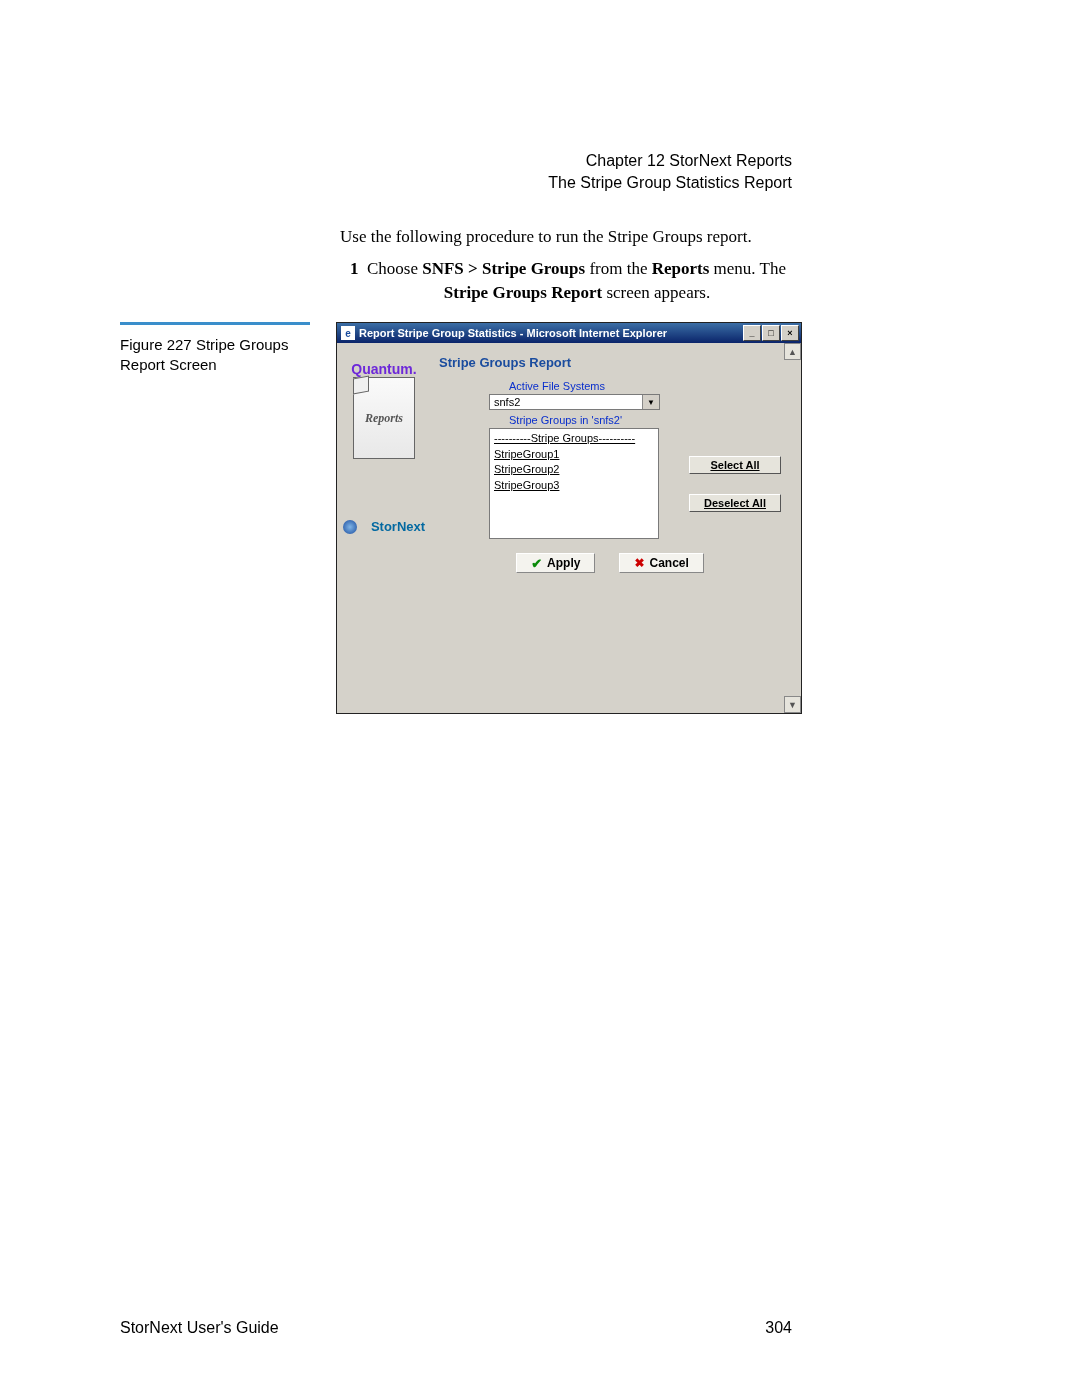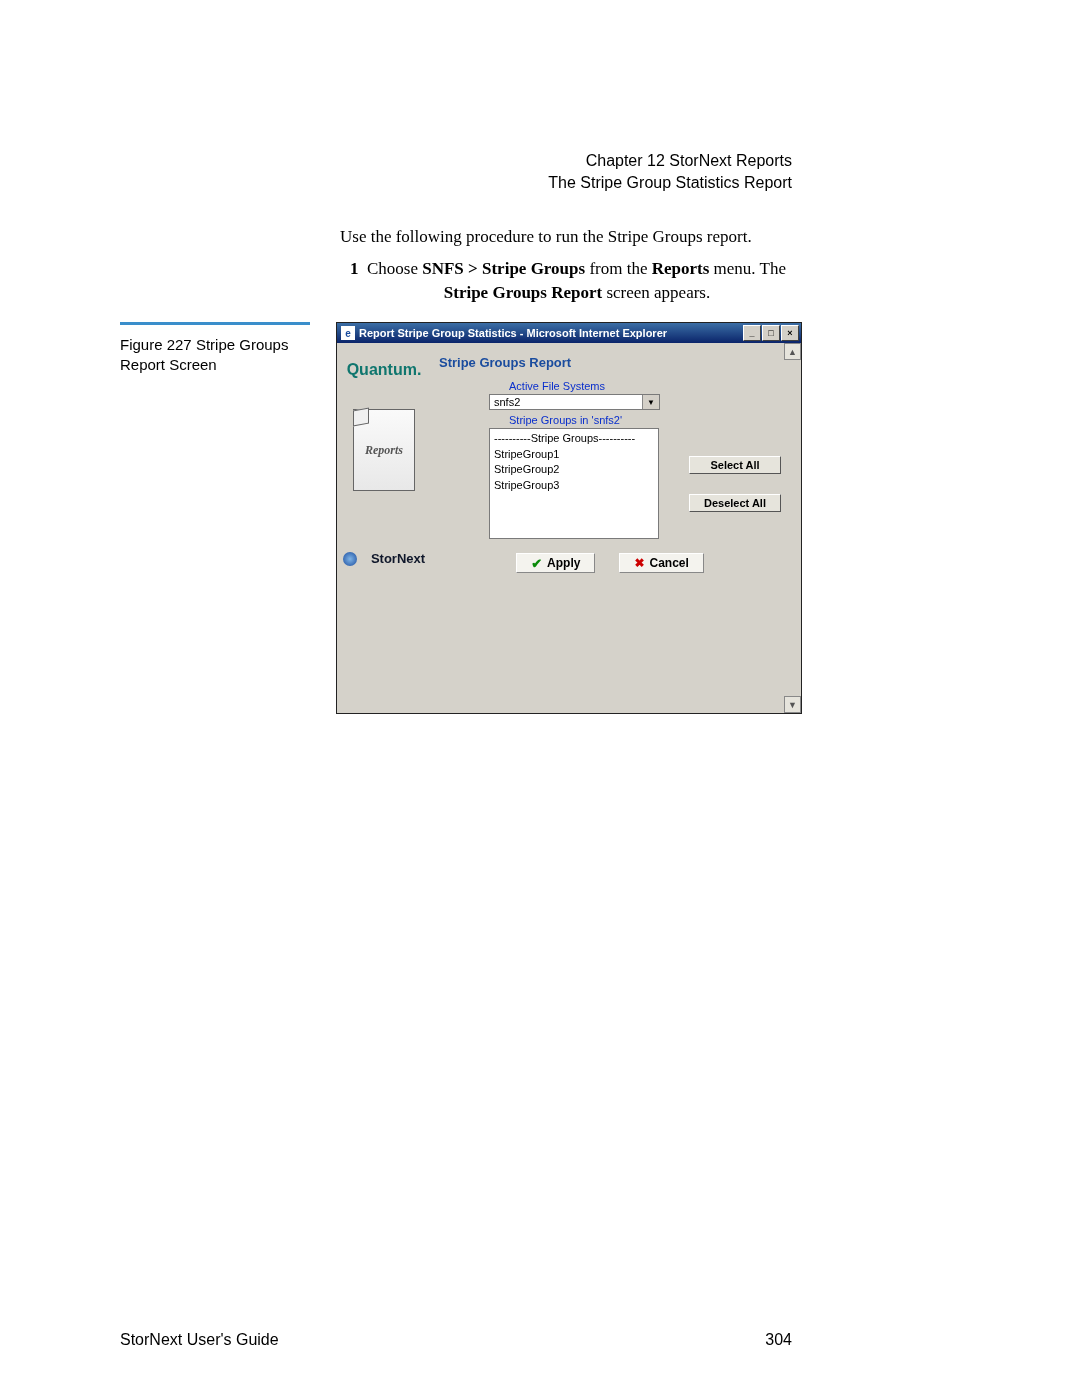--- a/index.html
+++ b/index.html
@@ -129,23 +129,22 @@
     color: #555;
   }
   .left-panel {
     width: 86px;
     padding: 10px 4px;
     text-align: center;
   }
   .quantum-logo {
     font-family: "Arial Black", Arial, sans-serif;
     font-weight: 900;
-    color: #0f766e;
-    font-size: 16px;
-    margin-bottom: 30px;
+    color: #6d28d9;
+    font-size: 14px;
     margin-top: 8px;
   }
   .reports-box {
     width: 60px;
     height: 80px;
     margin: 0 auto 60px auto;
     background: linear-gradient(#fafafa,#e8e8e8);
     border: 1px solid #666;
     position: relative;
     display: flex; align-items: center; justify-content: center;
@@ -161,21 +160,21 @@
     font-family: Georgia, serif;
     font-weight: bold;
     font-style: italic;
     color: #555;
     font-size: 12px;
   }
   .sx-brand {
     font-family: Arial, sans-serif;
     font-weight: bold;
     font-size: 13px;
-    color: #0f172a;
+    color: #0369a1;
     margin-top: 20px;
     display: flex; align-items: center; justify-content: center; gap: 14px;
   }
   .globe-icon {
     width: 14px; height: 14px; border-radius: 50%;
     background: radial-gradient(#7fb4e6,#1a4c9e);
     display: inline-block;
   }
   .main-panel {
     flex: 1;
@@ -223,20 +222,21 @@
     border: 1px solid #7a7a7a;
     background: #fff;
     padding: 2px 4px;
     margin-left: 20px;
     line-height: 1.4;
   }
   .form-row {
     display: flex;
     align-items: flex-start;
     gap: 30px;
+    text-decoration: underline;
   }
   .side-btns {
     display: flex; flex-direction: column; gap: 20px;
     margin-top: 28px;
   }
   .btn3d {
     background: #e6e4dc;
     border: 1px solid #fff;
     border-right-color: #555;
     border-bottom-color: #555;
@@ -273,21 +273,21 @@
   }
   .post-fig-text {
     margin-left: 220px;
     margin-top: 25px;
     font-family: "Book Antiqua", Palatino, serif;
     font-size: 17px;
     line-height: 1.4;
   }
   .footer {
     position: absolute;
-    bottom: 48px;
+    bottom: 60px;
     left: 120px; right: 120px;
     display: flex; justify-content: space-between;
     font-size: 16px;
   }
   b { font-weight: bold; }
 </style>
 </head>
 <body>
 
 <div class="page">

